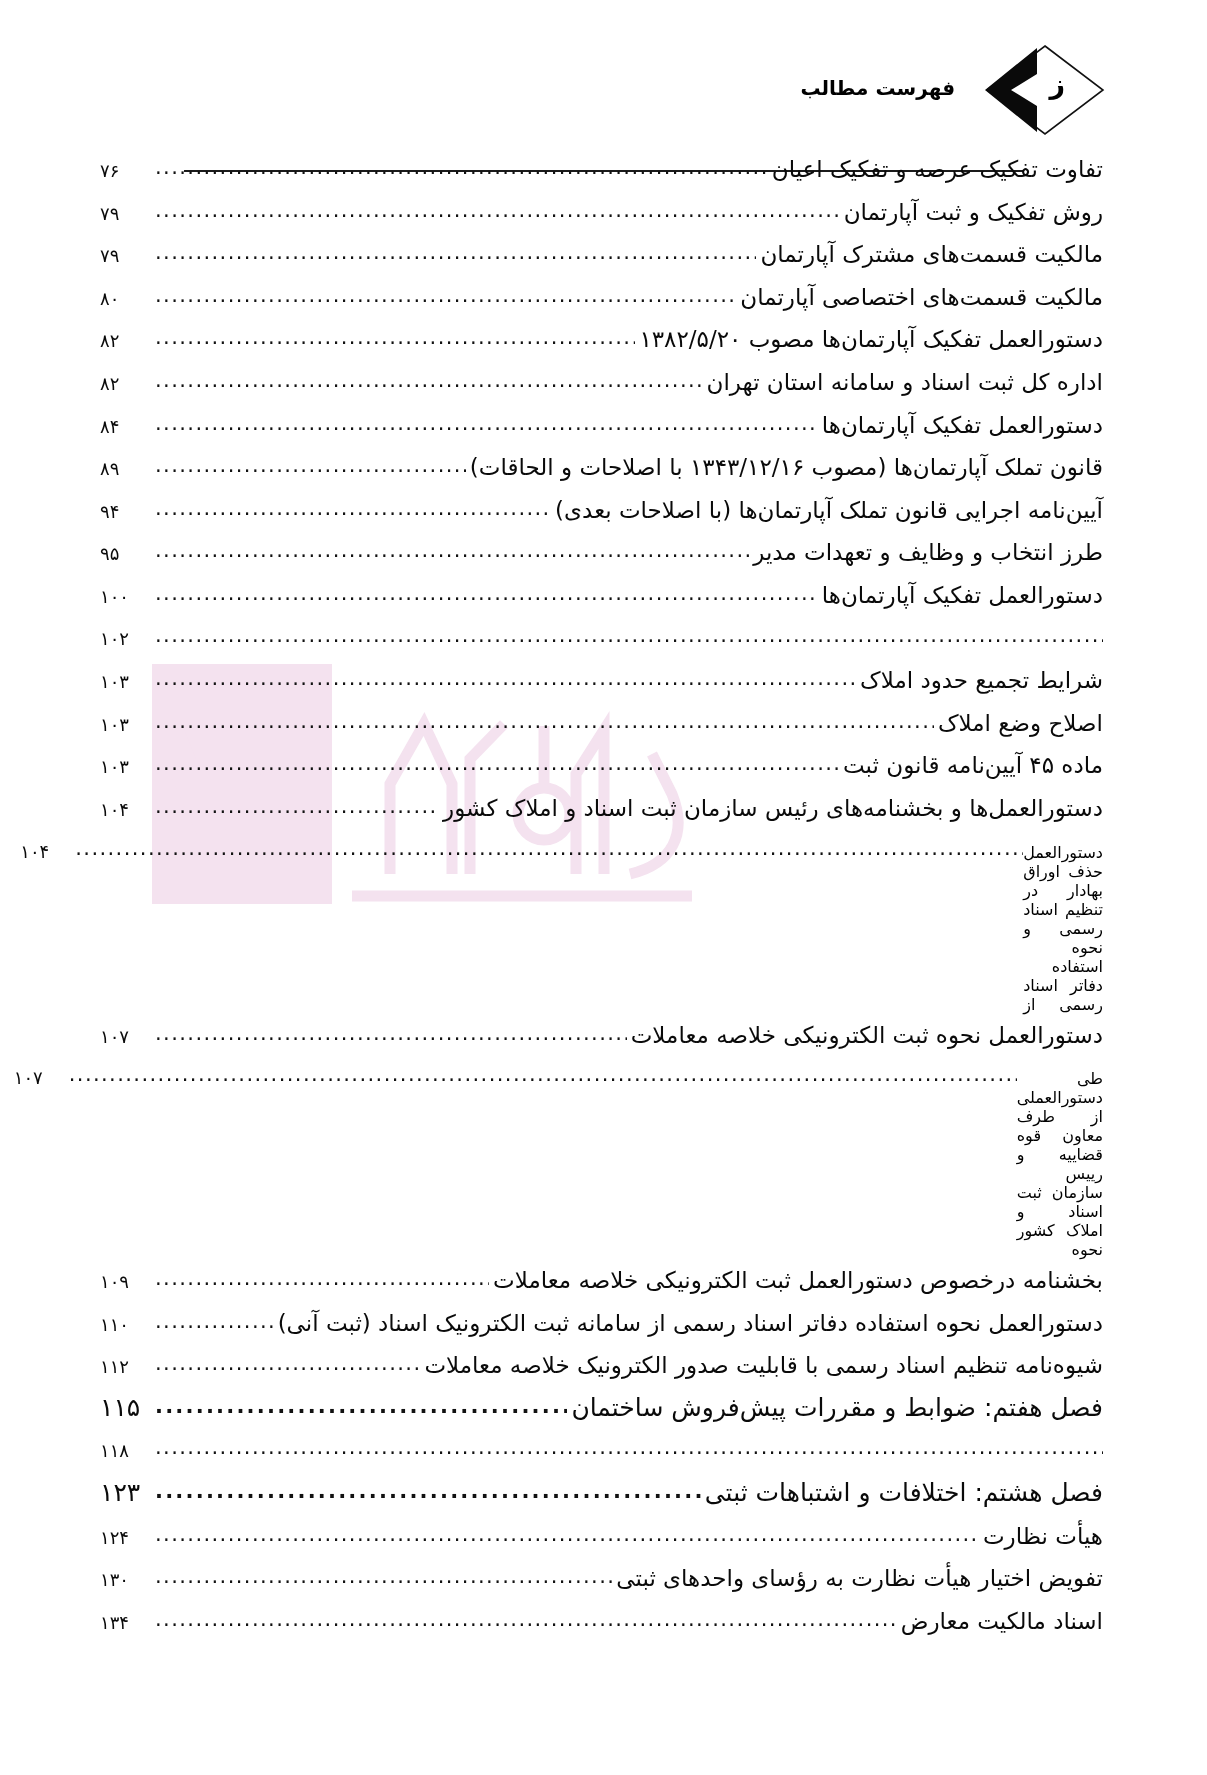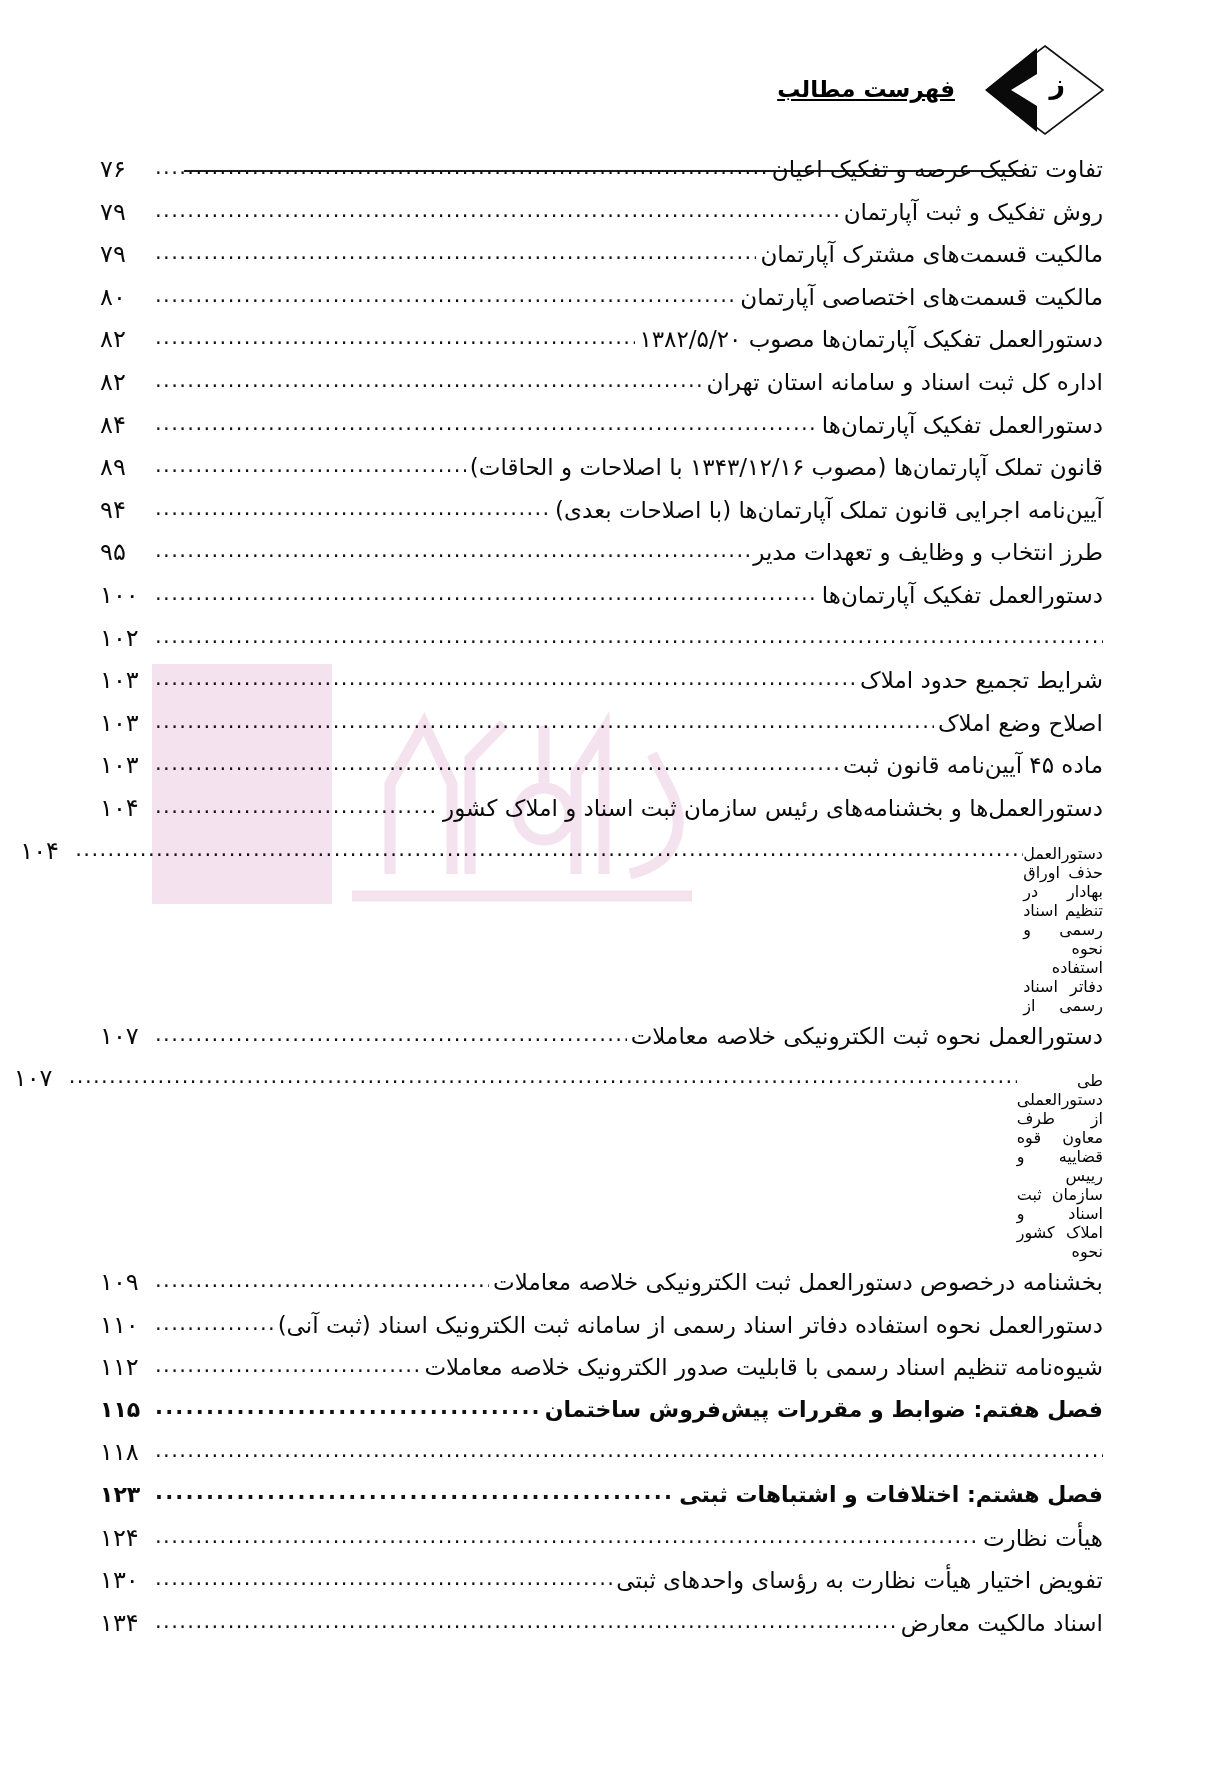--- a/index.html
+++ b/index.html
@@ -59,25 +59,24 @@
     font-family: "DejaVu Sans", sans-serif;
     font-size: 27px;
     font-weight: 700;
     color: #000;
     line-height: 1;
   }
   .header-title {
     position: absolute;
     right: 168px;
     top: 34px;
-    font-size: 23px;
+    font-size: 20px;
     font-weight: 700;
     letter-spacing: 0.5px;
     color: #000;
-    text-decoration: underline;
   }
   .header-rule {
     position: absolute;
     top: 128px;
     right: 100px;
     left: 100px;
     height: 2px;
     background: #1a1a1a;
   }
 
@@ -115,31 +114,31 @@
     white-space: nowrap;
     direction: ltr;
     font-size: 21px;
     line-height: 42.6px;
     letter-spacing: 1.4px;
     color: #111;
     transform: translateY(-3px);
   }
   .entry-page {
     flex: 0 0 auto;
-    font-size: 24px;
+    font-size: 18px;
     line-height: 42.6px;
     color: #0a0a0a;
     padding-right: 3px;
     min-width: 52px;
     text-align: left;
     direction: rtl;
   }
 
   .toc-entry.bold .entry-title,
-  .toc-entry.bold .entry-page { font-weight: 700; font-size: 22px; }
+  .toc-entry.bold .entry-page { font-weight: 400; font-size: 25px; }
   .toc-entry.bold .entry-dots { font-weight: 700; letter-spacing: 2.2px; }
   .wrapped .last-line {
     display: flex;
     align-items: baseline;
     direction: rtl;
     width: 100%;
   }
   .wrapped .first-lines {
     display: block;
     width: 100%;

